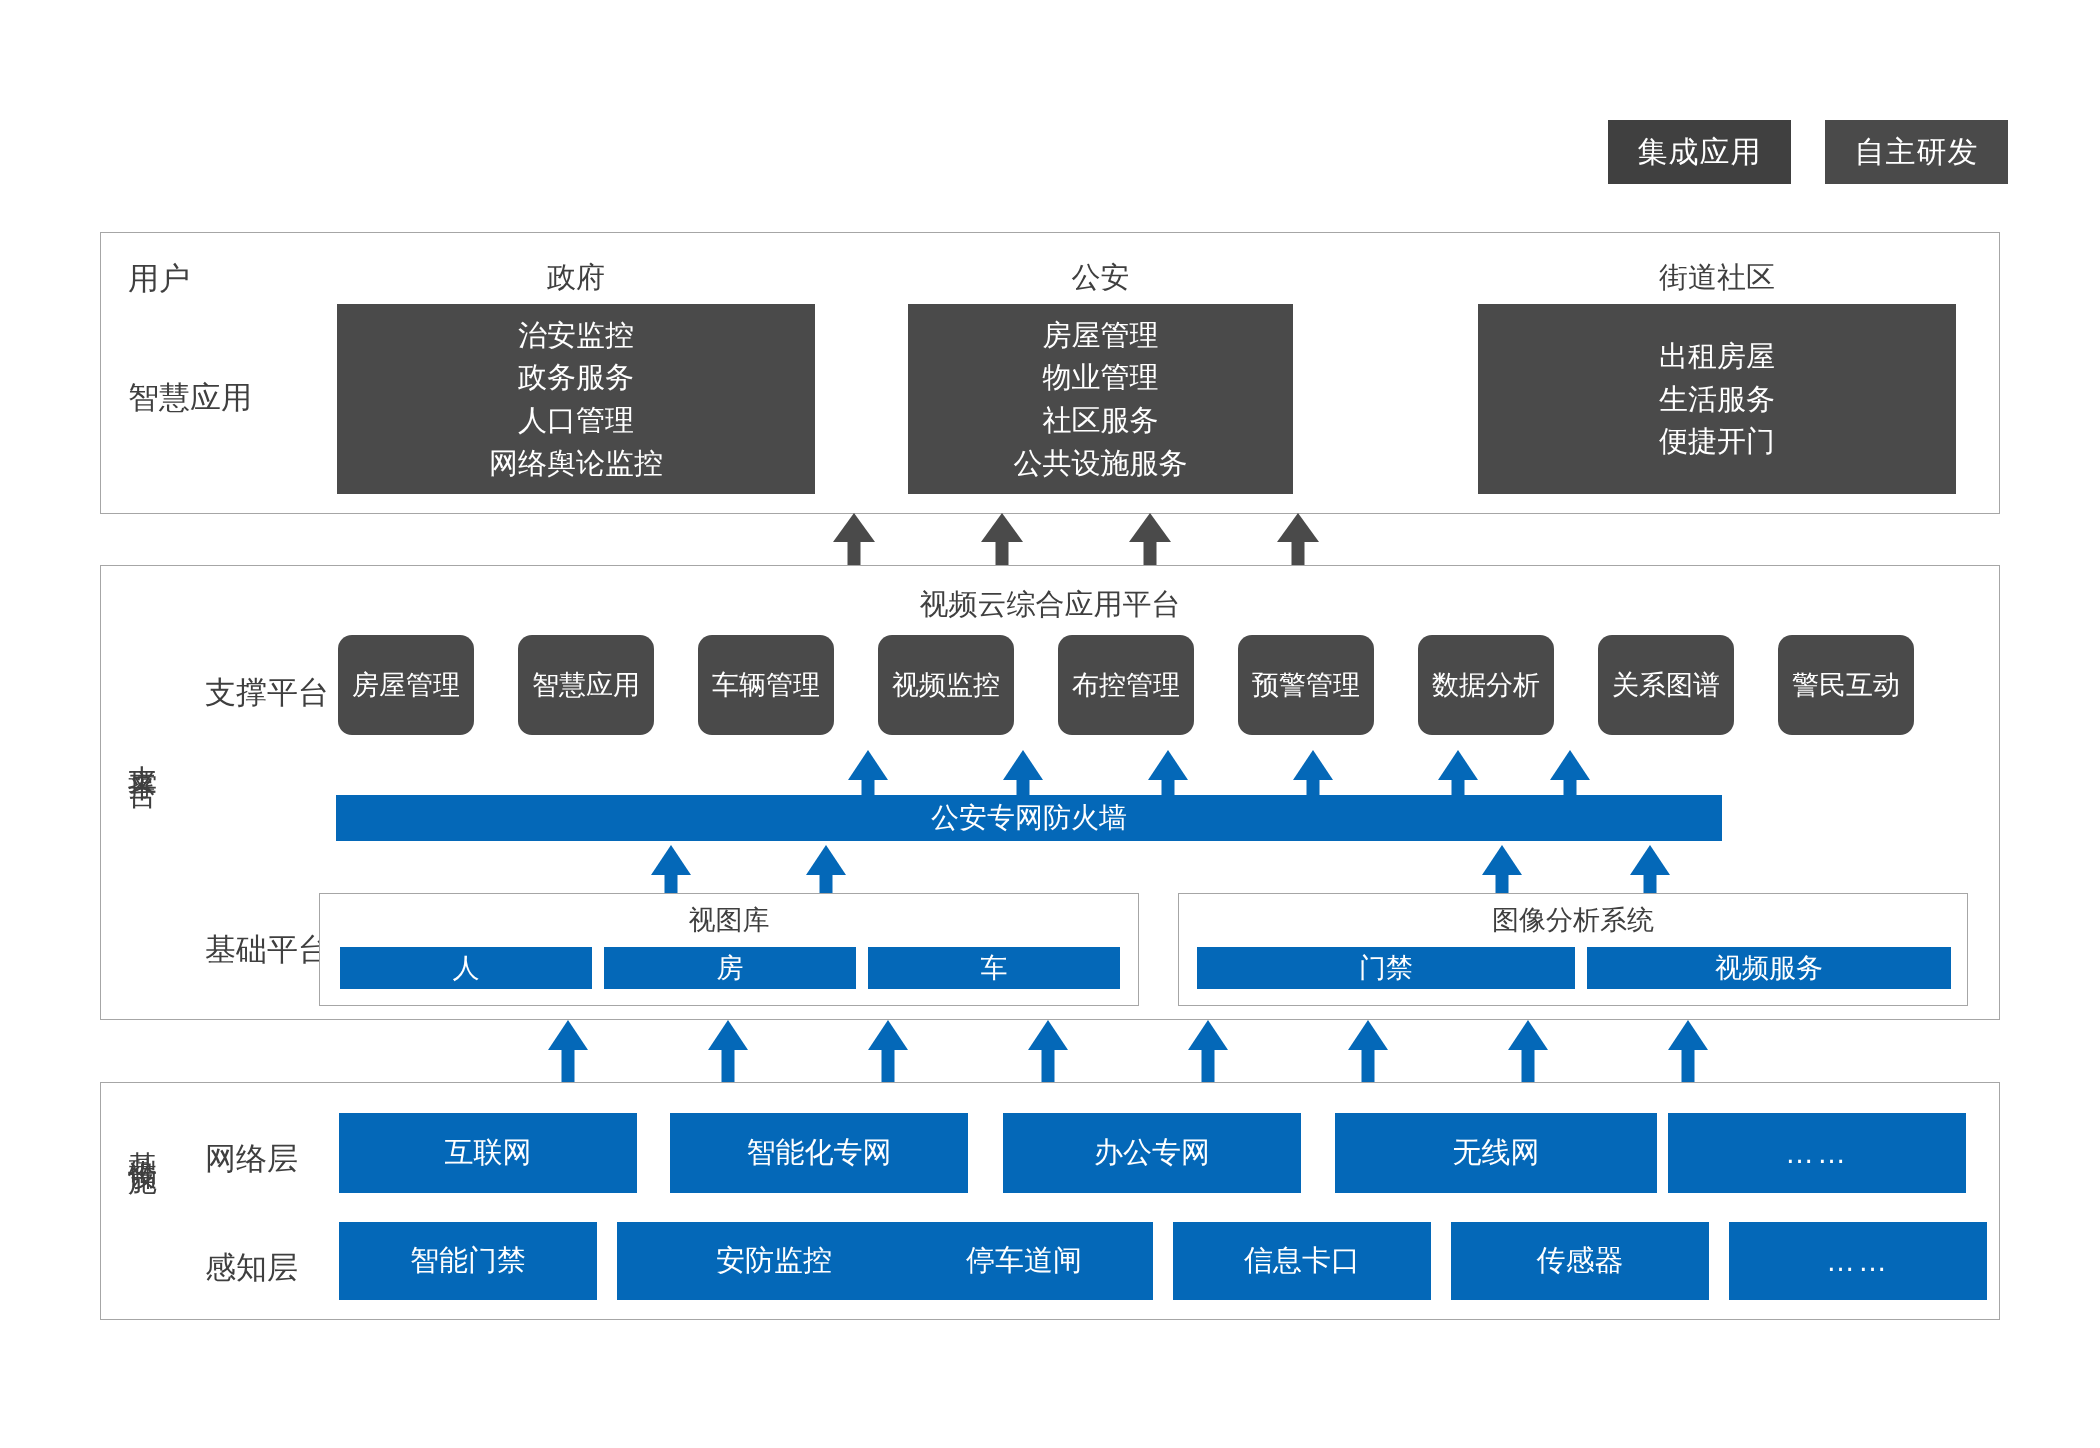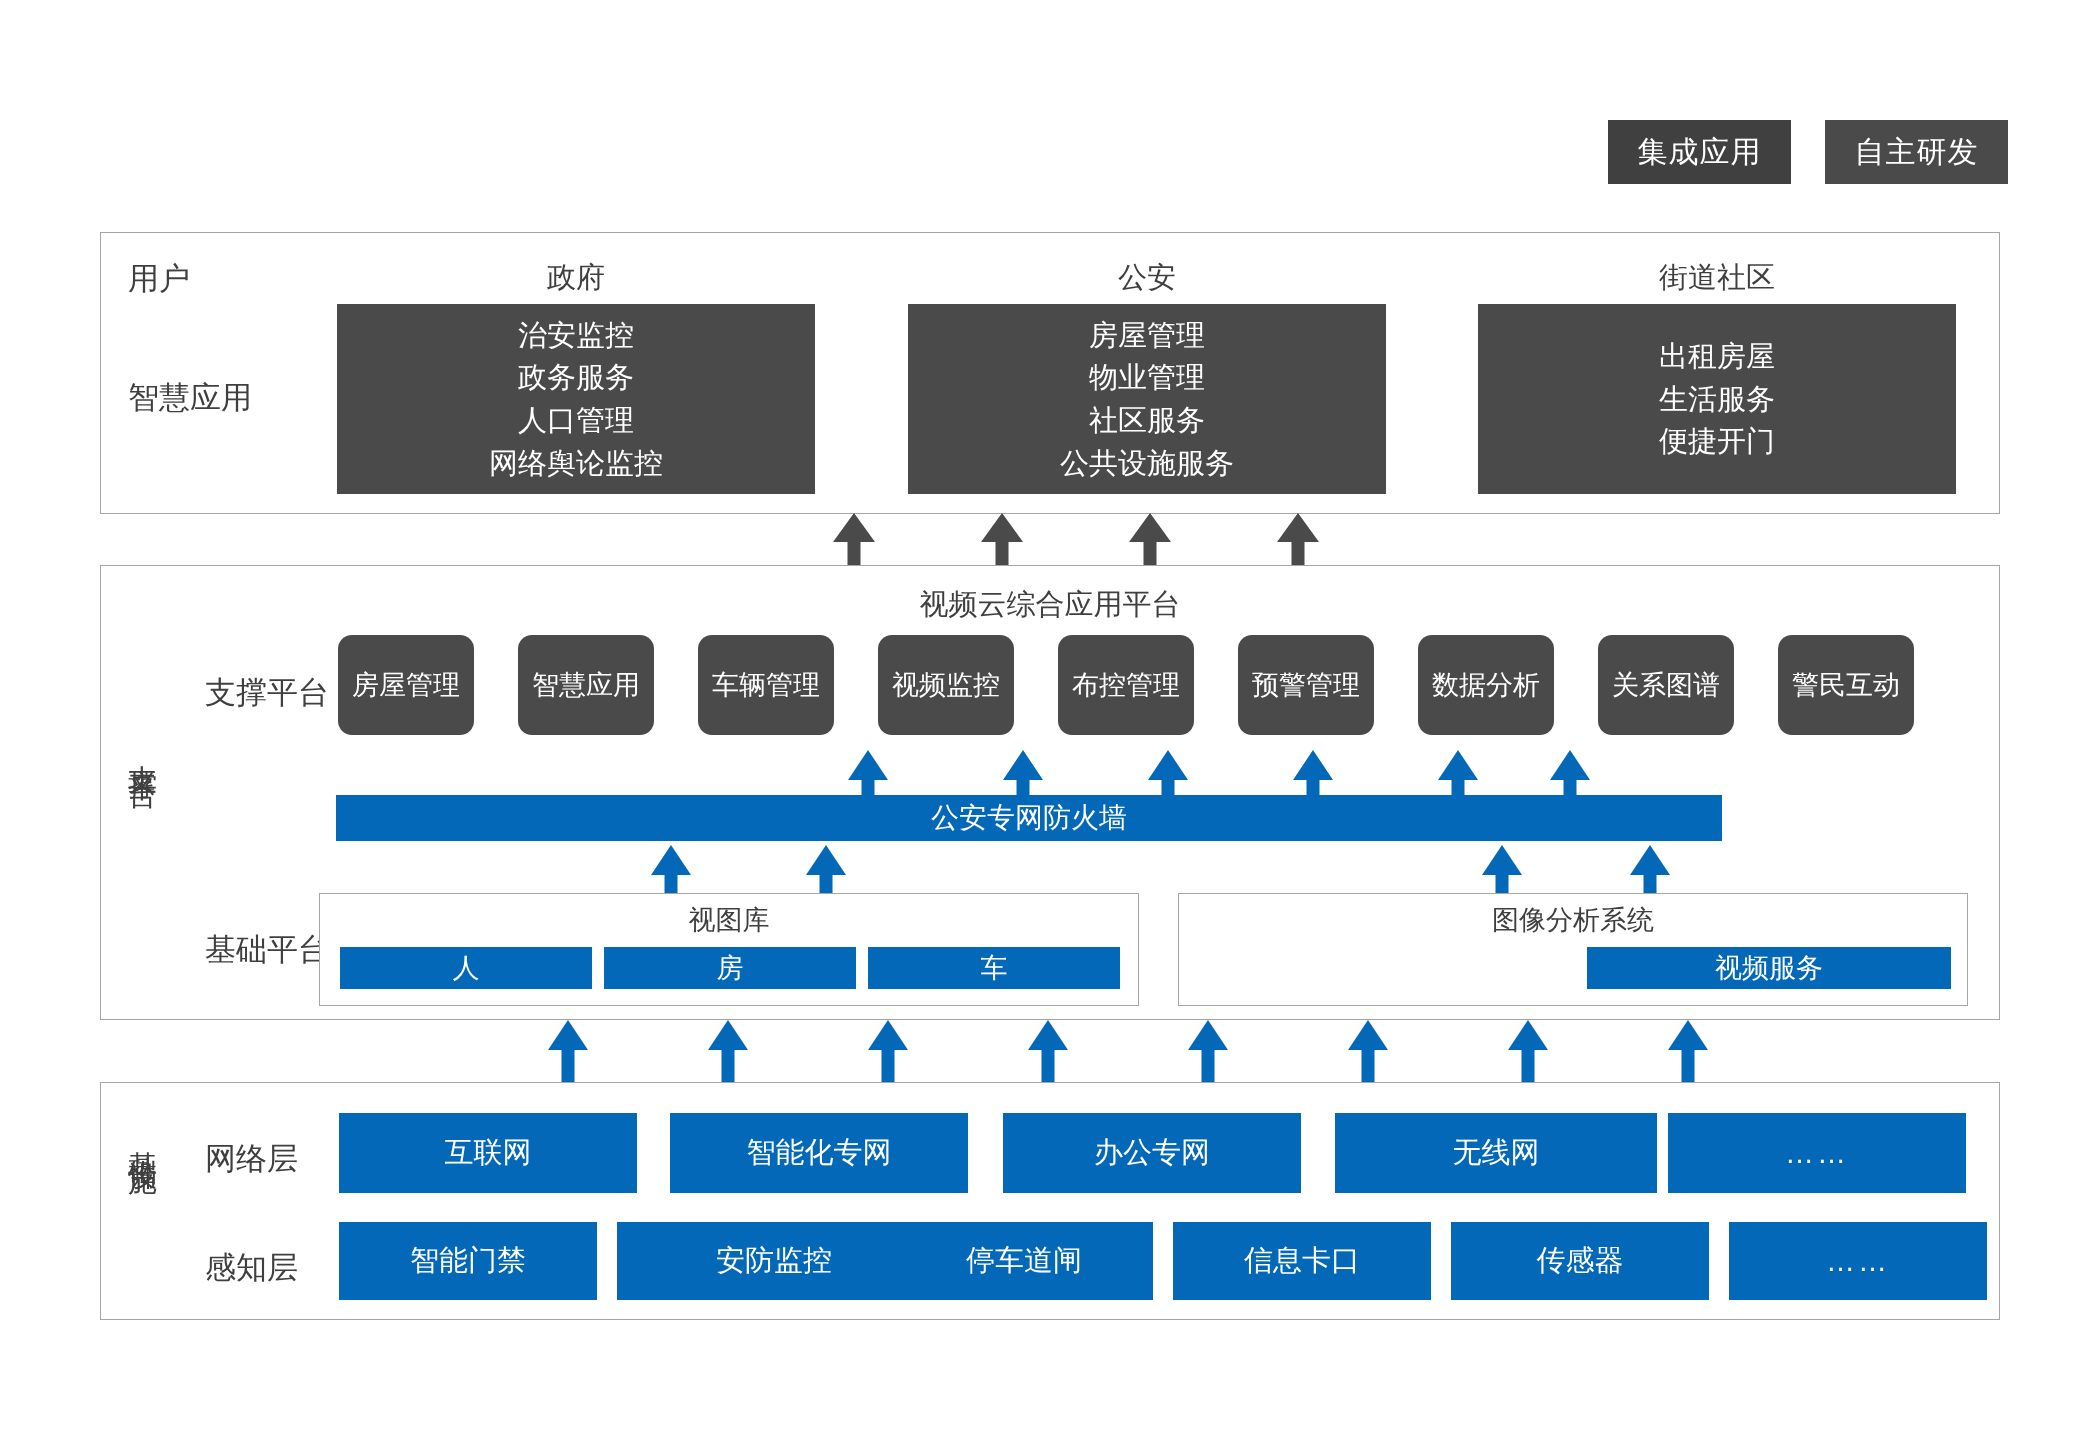--- a/index.html
+++ b/index.html
@@ -112,21 +112,21 @@
   <div class="app-col" style="left:337px;top:258px;width:478px;height:222px;">
     <div class="app-col-title">政府</div>
     <div class="app-box" style="height:190px;">
       <span>治安监控</span>
       <span>政务服务</span>
       <span>人口管理</span>
       <span>网络舆论监控</span>
     </div>
   </div>
 
-  <div class="app-col" style="left:908px;top:258px;width:478px;height:222px;">
+  <div class="app-col" style="left:908px;top:258px;width:385px;height:222px;">
     <div class="app-col-title">公安</div>
     <div class="app-box" style="height:190px;">
       <span>房屋管理</span>
       <span>物业管理</span>
       <span>社区服务</span>
       <span>公共设施服务</span>
     </div>
   </div>
 
   <div class="app-col" style="left:1478px;top:258px;width:478px;height:222px;">
@@ -246,20 +246,23 @@
     <div class="sub-chip" style="left:284px;top:53px;width:252px;">
       <span>房</span>
       </div>
     <div class="sub-chip" style="left:548px;top:53px;width:252px;">
       <span>车</span>
       </div>
   </div>
 
   <div class="sub-panel" style="left:1178px;top:893px;width:790px;height:113px;">
     <div class="sub-title">图像分析系统</div>
+    <div class="sub-chip" style="left:18px;top:53px;width:378px;">
+      <span>门禁</span>
+      </div>
     <div class="sub-chip" style="left:408px;top:53px;width:364px;">
       <span>视频服务</span>
       </div>
   </div>
 
   <div class="arrow arrow-blue" style="left:548px;top:1020px;width:40px;height:62px;">
     <div class="head"></div>
       <div class="stem" style="height:34px;"></div>
     </div>
   <div class="arrow arrow-blue" style="left:708px;top:1020px;width:40px;height:62px;">

